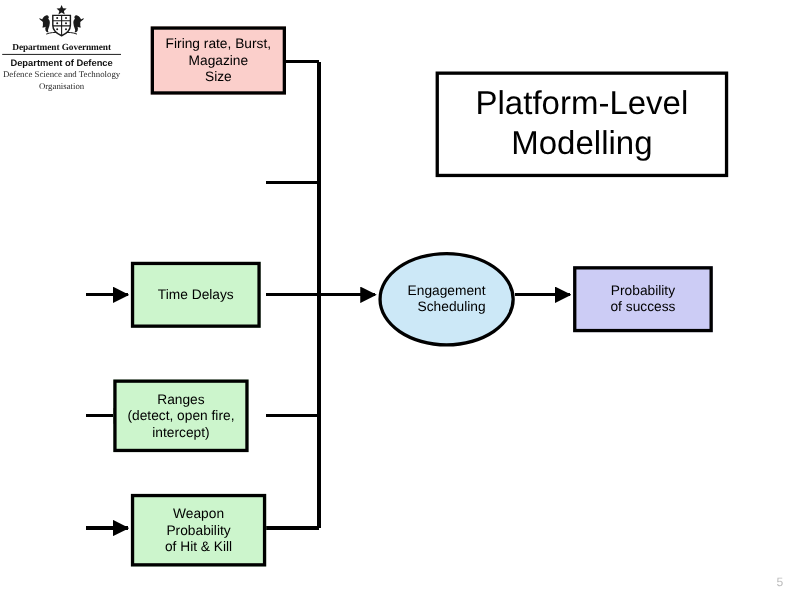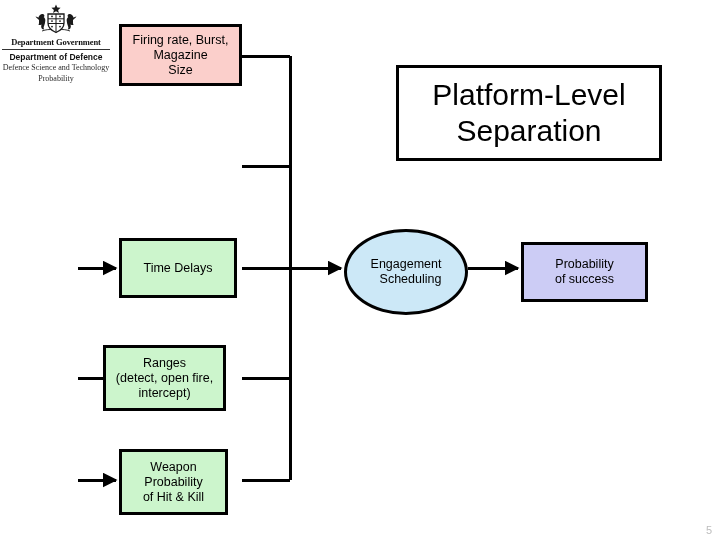--- a/index.html
+++ b/index.html
@@ -172,21 +172,21 @@
           <circle cx="26" cy="17.1" r="0.9"></circle>
         <circle cx="18" cy="22.6" r="0.9"></circle>
           <circle cx="26" cy="22.6" r="0.9"></circle>
 
         <path d="M8 27 c4 -1.5 8 -1.8 10 -1.2 M36 27 c-4 -1.5 -8 -1.8 -10 -1.2" stroke="#1a1a1a" stroke-width="0.9" fill="none"></path>
       </g>
     </svg>
     <span class="l1">Department Government</span>
     <span class="l2">Department of Defence</span>
     <span class="l3">Defence Science and
-Technology Probability</span>
+Technology Organisation</span>
   </div>
 
   <svg id="wires">
     <defs>
       <marker id="arrow" viewBox="0 0 10 10" refX="9" refY="5" markerWidth="5" markerHeight="5" orient="auto-start-reverse">
         <path d="M 0 0 L 10 5 L 0 10 z" fill="#000000"></path>
       </marker>
     </defs>
     <g stroke="#000000" stroke-width="3" fill="none" shape-rendering="crispEdges">
 
@@ -207,41 +207,41 @@
       <path d="M468,268 H518" marker-end="url(#arrow)"></path>
 
       <path d="M78,268 H116" marker-end="url(#arrow)"></path>
       <path d="M78,378 H116" marker-end="url(#arrow)"></path>
       <path d="M78,480 H116" marker-end="url(#arrow)"></path>
     </g>
   </svg>
 
   <div id="title-box">
     <span class="txt">Platform-Level
-Separation</span>
-  </div>
-
-  <div class="node pink" style="left:119px; top:24px; width:123px; height:62px;">
+Modelling</span>
+  </div>
+
+  <div class="node pink" style="left:137px; top:24px; width:123px; height:62px;">
     <span class="txt">Firing rate, Burst,
 Magazine
 Size</span>
   </div>
 
 
   <div class="node green" style="left:119px; top:238px; width:118px; height:60px;">
     <span class="txt">Time Delays</span>
   </div>
 
   <div class="node green" style="left:103px; top:345px; width:123px; height:66px;">
     <span class="txt">Ranges
 (detect, open fire,
 intercept)</span>
   </div>
 
-  <div class="node green" style="left:119px; top:449px; width:109px; height:66px;align-items:center;">
+  <div class="node green" style="left:119px; top:449px; width:123px; height:66px;align-items:center;">
     <span class="txt">Weapon
 Probability
 of Hit &amp; Kill</span>
   </div>
 
   <div id="ellipse">
     <span class="txt">Engagement
 Scheduling</span>
   </div>
 

